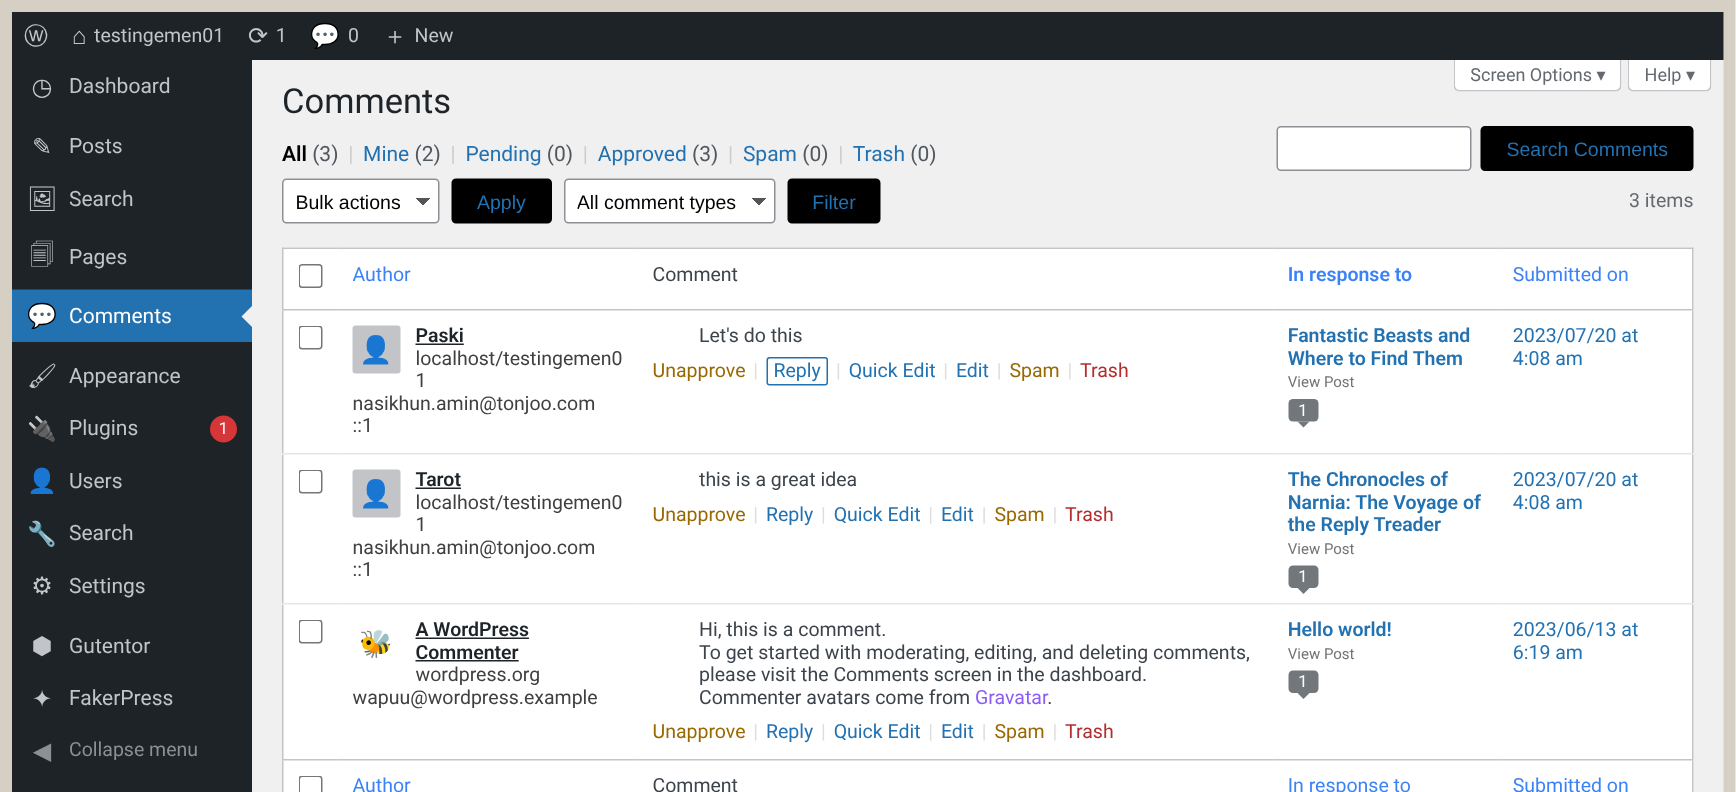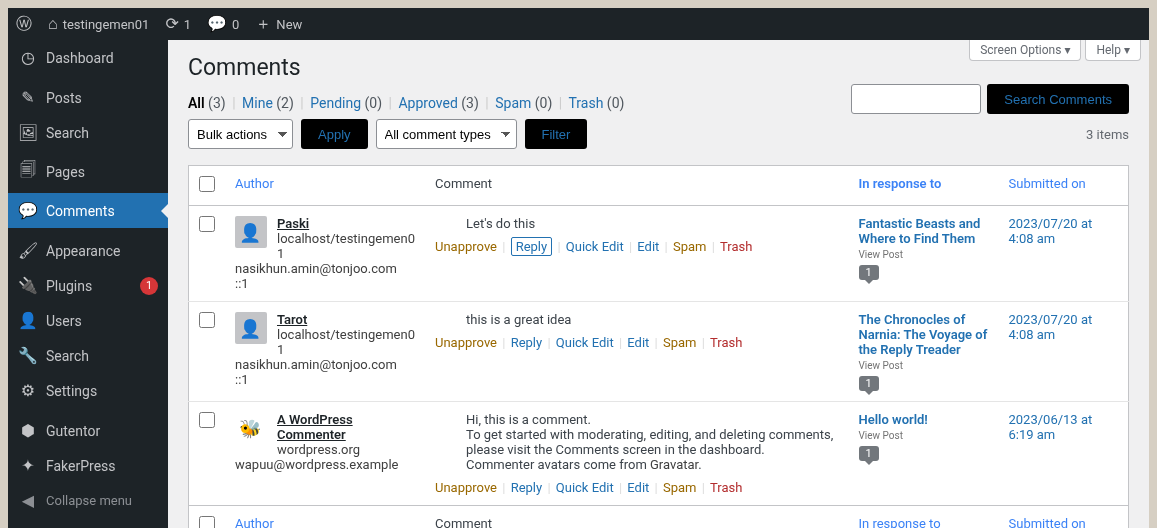--- a/index.html
+++ b/index.html
@@ -61,21 +61,21 @@
 
 input[type=checkbox] { width: 16px; height: 16px; cursor: pointer; }
 
 .avatar { width: 32px; height: 32px; background: #c3c4c7; float: left; margin-right: 10px; border-radius: 2px; display: flex; align-items: center; justify-content: center; font-size: 18px; }
 .avatar.wapuu { background: #fff; }
 .author-meta { font-size: 13px; }
 .author-meta strong { color: #1d2327; font-weight: 600; text-decoration: underline; }
 .author-meta a { color: #404040; text-decoration: none; display: block; word-break: break-all; }
 
 .comment-text { color: #3c434a; margin-bottom: 8px; margin-left: 31px; }
-.comment-text a { color: #404040; text-decoration: none; }
+.comment-text a { color: #8b5cf6; text-decoration: none; }
 .row-actions { font-size: 13px; color: #ccc; }
 .row-actions a { text-decoration: none; cursor: pointer; }
 .row-actions .sep { color: #ddd; margin: 0 2px; }
 .act-unapprove { color: #996800; }
 .act-reply, .act-quick, .act-edit { color: #2271b1; }
 .act-reply.boxed { border: 1px solid #2271b1; padding: 1px 4px; border-radius: 2px; }
 .act-spam { color: #996800; }
 .act-trash { color: #b32d2e; }
 
 .response-col a { color: #2271b1; text-decoration: none; font-weight: 600; }

